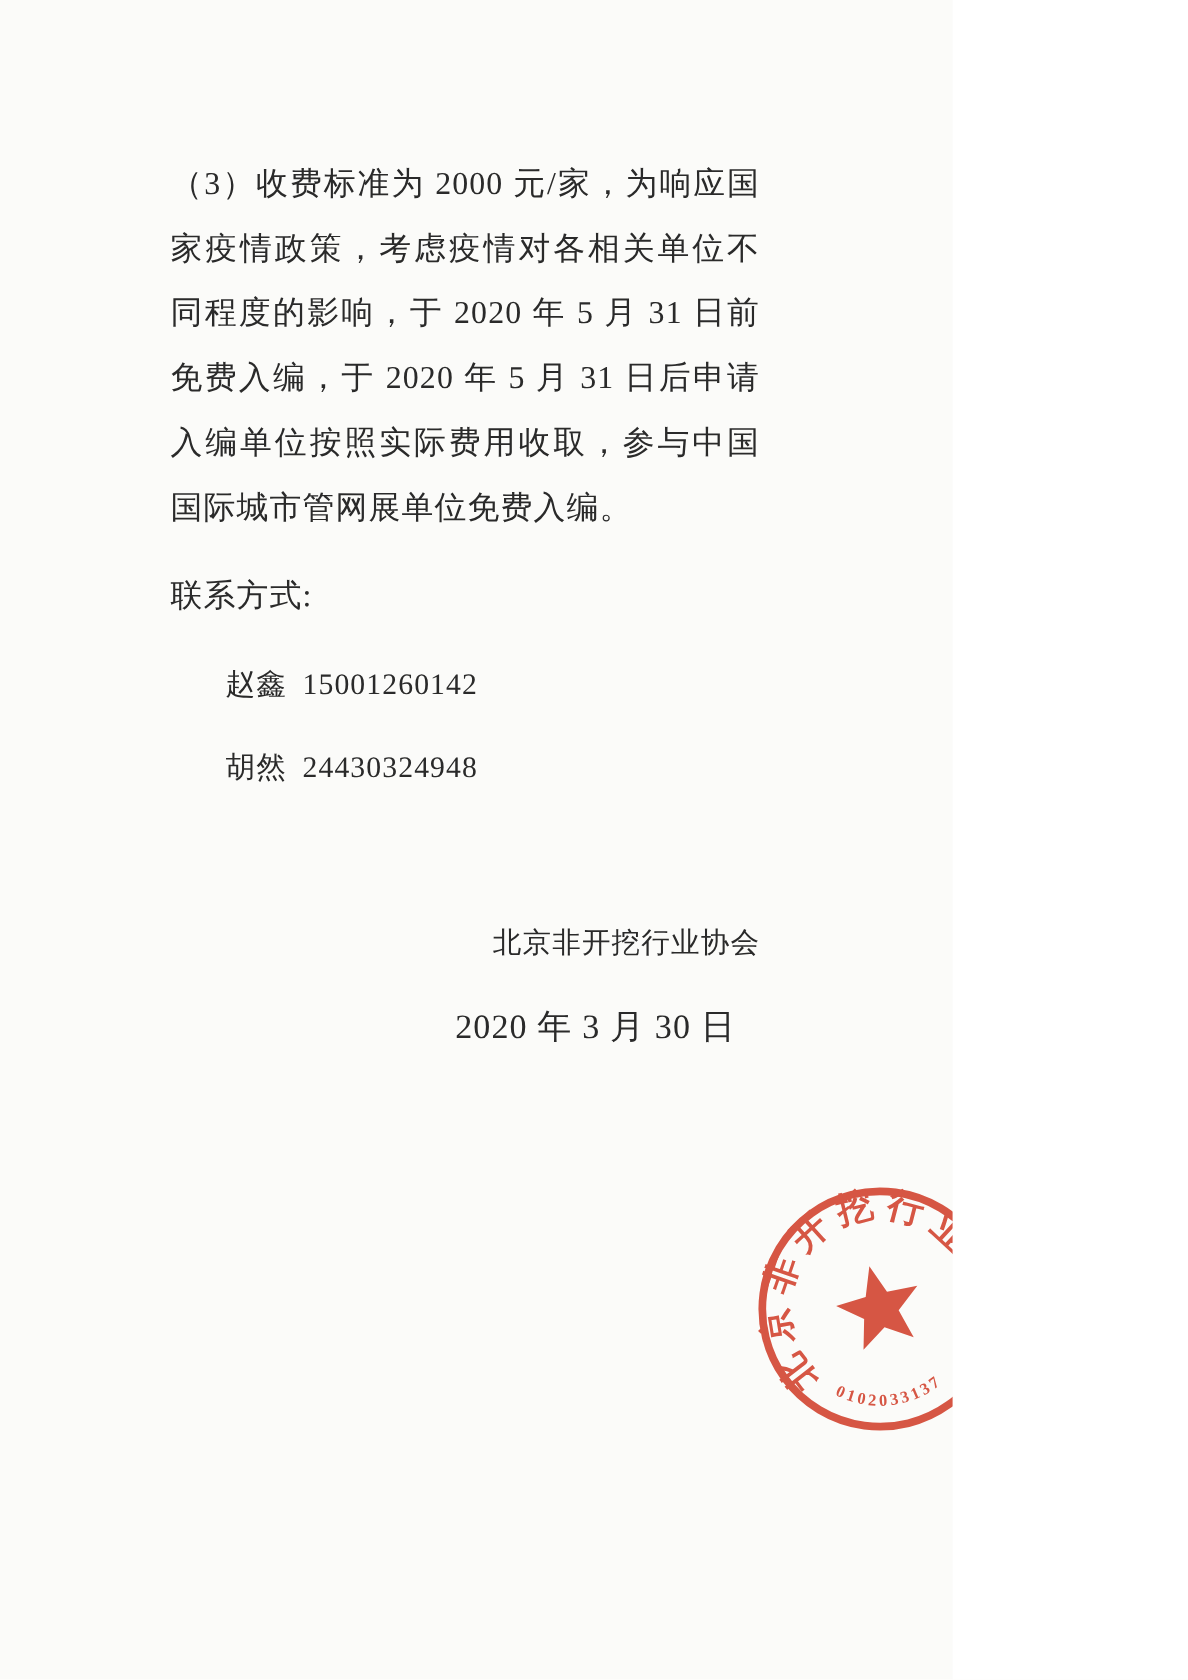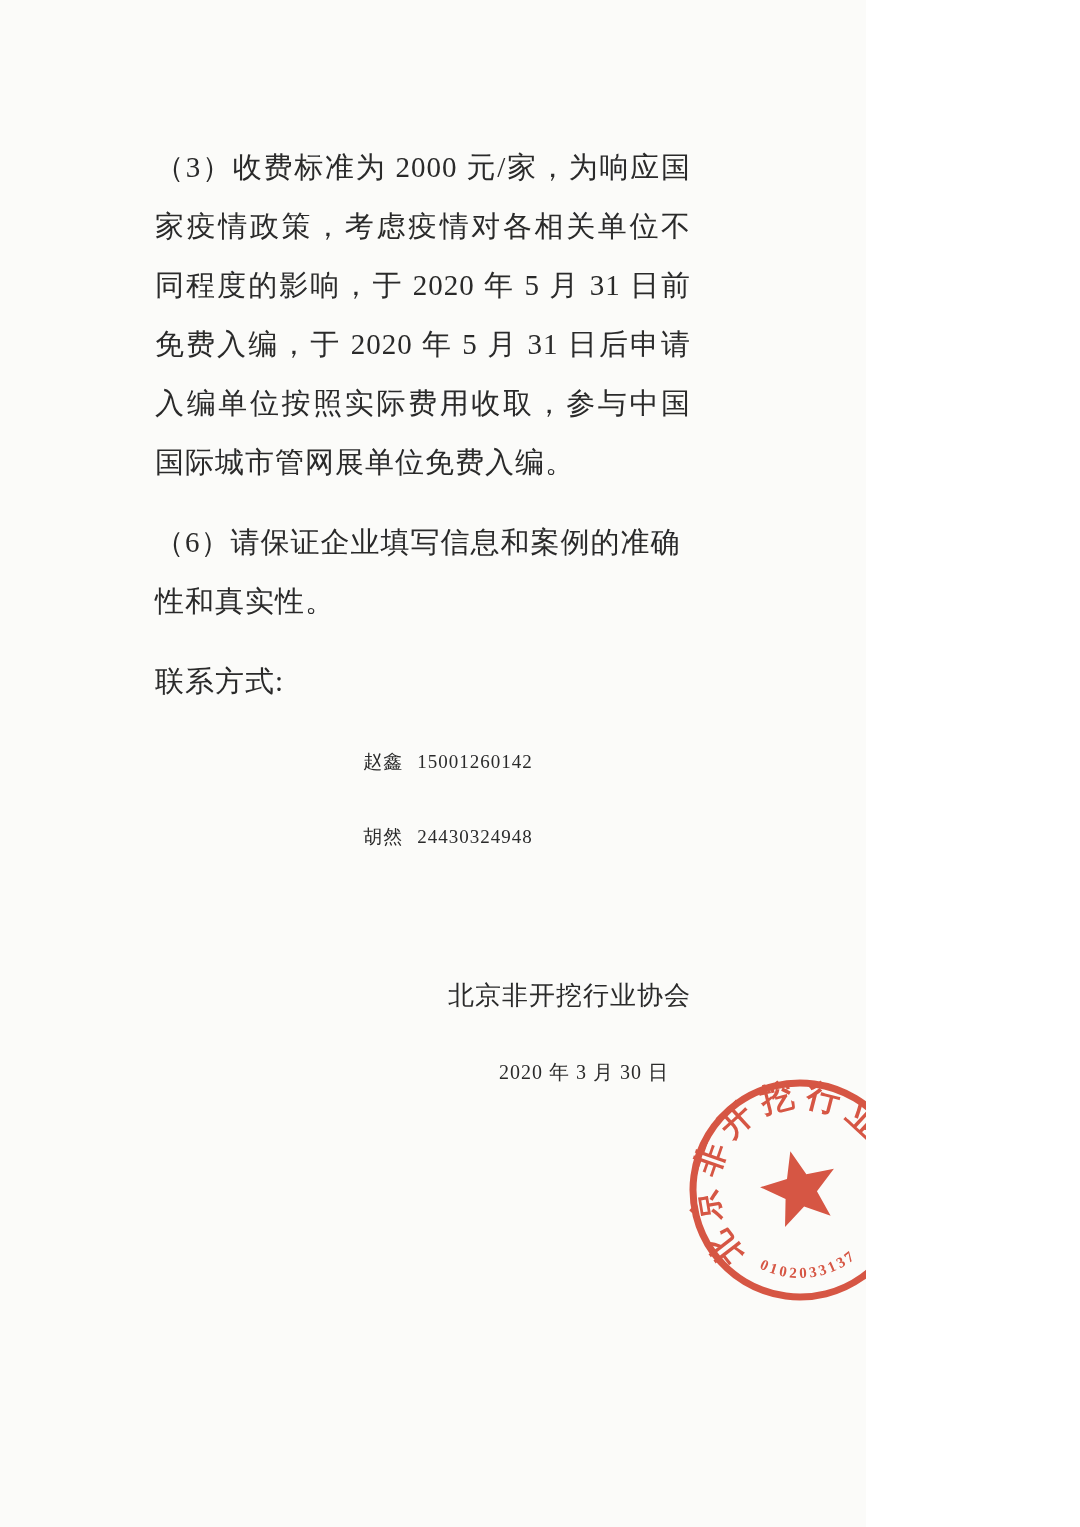--- a/index.html
+++ b/index.html
@@ -17,37 +17,36 @@
   .para {
     font-size: 29px;
     line-height: 59px;
     letter-spacing: 1px;
     text-align: justify;
     text-justify: inter-character;
     margin: 0 0 21px 0;
   }
   .single { text-align: left; }
   .contact-row {
-    font-size: 19px;
+    font-size: 27px;
     line-height: 59px;
     letter-spacing: 1px;
     margin: 0 0 16px 0;
     padding-left: 50px;
-    text-align: center;
   }
   .contact-row .phone { margin-left: 14px; }
   .sig-org {
     font-size: 26px;
     line-height: 59px;
     letter-spacing: 1px;
     text-align: right;
     margin-top: 100px;
   }
   .sig-date {
-    font-size: 20px;
+    font-size: 31px;
     line-height: 59px;
     letter-spacing: 1px;
     text-align: right;
     margin-top: 18px;
     padding-right: 22px;
   }
   .seal-wrap {
     position: absolute;
     left: 660px;
     top: 1050px;
@@ -61,21 +60,20 @@
     font-family: "Liberation Serif", "DejaVu Serif", serif;
     font-weight: bold;
   }
 </style>
 </head>
 <body>
 
 <div class="page">
 
   <p class="para">（3）收费标准为 2000 元/家，为响应国家疫情政策，考虑疫情对各相关单位不同程度的影响，于 2020 年 5 月 31 日前免费入编，于 2020 年 5 月 31 日后申请入编单位按照实际费用收取，参与中国国际城市管网展单位免费入编。</p>
-  <p class="para single">（6）请保证企业填写信息和案例的准确性和真实性。</p>
 
   <p class="para single">联系方式:</p>
 
   <div class="contact-row">
     <span>赵鑫</span><span class="phone">15001260142</span>
   </div>
   <div class="contact-row">
     <span>胡然</span><span class="phone">24430324948</span>
   </div>
 

